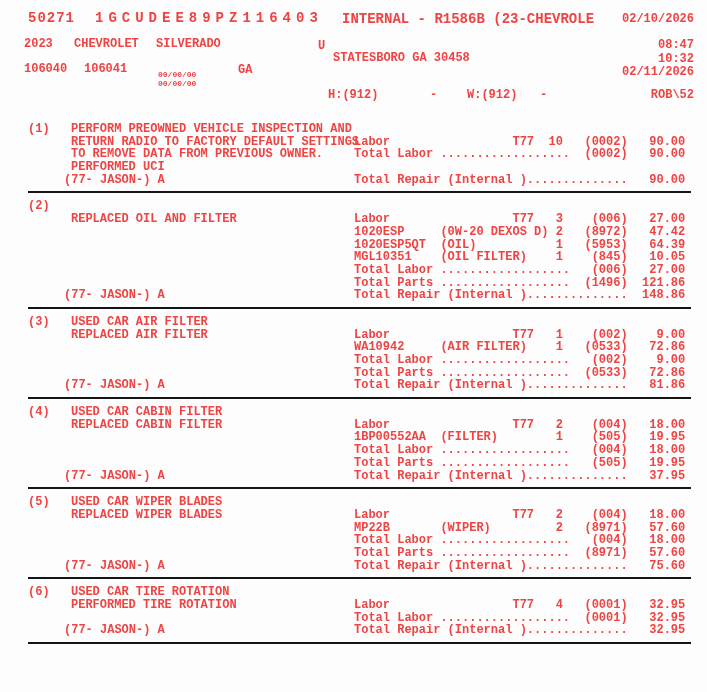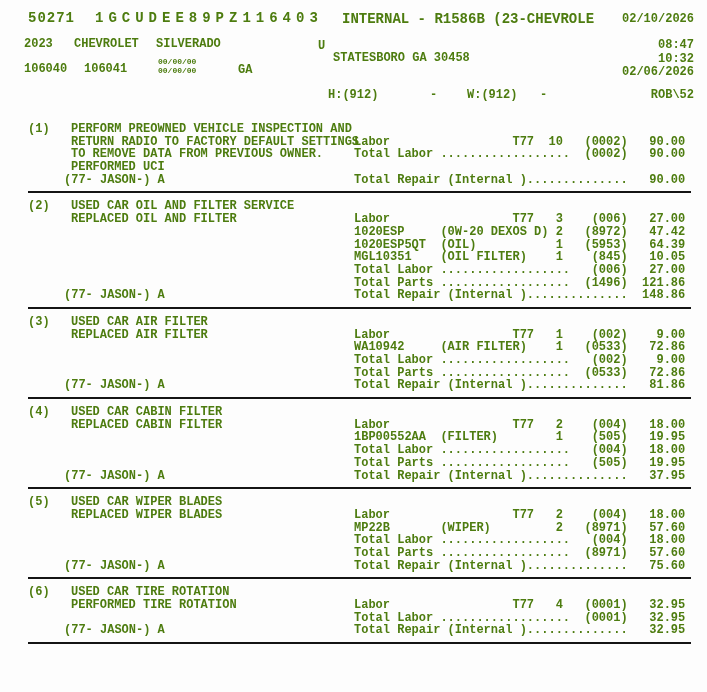--- a/index.html
+++ b/index.html
@@ -1,30 +1,30 @@
 <!DOCTYPE html>
 <html><head>
 <meta charset="utf-8">
 <style>
   html,body{margin:0;padding:0;background:#ffffff;}
   .page{
     position:relative;
     width:707px;height:692px;
     background:#fdfdfd;
     font-family:"Liberation Mono", monospace;
-    color:#4d7c0f;
+    color:#ef4444;
     overflow:hidden;
   }
   
   .hdr{position:relative;width:707px;height:116px;}
   .hdr span{position:absolute;white-space:pre;font-weight:700;font-size:12px;}
   .hdr .big{font-size:14px;letter-spacing:1px;}
   .hdr .vin{font-size:14px;letter-spacing:5px;}
   .hdr .ralign{right:13px;text-align:right;}
-  .hdr .tiny{font-size:8px;line-height:9px;letter-spacing:0;}
+  .hdr .tiny{font-size:8px;line-height:9px;letter-spacing:0;margin-top:13px;}
   
   .sections{position:relative;}
   .section{position:relative;padding:7px 0 5px 0;}
   .row{position:relative;height:12.7px;}
   .row span{position:absolute;top:0;white-space:pre;font-weight:700;font-size:12px;line-height:12.7px;}
   .opnum{left:28px;}
   .opdesc{left:57px;padding-left:14px;}
   .techline{left:64px;}
   .rblock{left:354px;}
   .divider{height:2px;background:#141414;margin-left:28px;width:663px;}
@@ -47,21 +47,21 @@
     <span class="ralign" style="top:38px">08:47</span>
 
     <span style="left:333px;top:51px">STATESBORO GA 30458</span>
     <span class="ralign" style="top:52px">10:32</span>
 
     <span style="left:24px;top:62px">106040</span>
     <span style="left:84px;top:62px">106041</span>
     <span class="tiny" style="left:158px;top:57px">00/00/00</span>
     <span class="tiny" style="left:158px;top:66px">00/00/00</span>
     <span style="left:238px;top:63px">GA</span>
-    <span class="ralign" style="top:65px">02/06/2026</span>
+    <span class="ralign" style="top:65px">02/11/2026</span>
 
     <span style="left:328px;top:88px">H:(912)</span>
     <span style="left:430px;top:88px">-</span>
     <span style="left:467px;top:88px">W:(912)</span>
     <span style="left:540px;top:88px">-</span>
     <span class="ralign" style="top:88px">ROB\52</span>
   </div>
 
   <div class="sections" id="sections">
       <div class="section">
@@ -82,21 +82,20 @@
         </div>
         <div class="row">
           <span class="techline">(77- JASON-) A</span>
           <span class="rblock">Total Repair (Internal )..............   90.00</span>
         </div>
       </div>
       <div class="divider"></div>
       <div class="section">
         <div class="row">
           <span class="opnum">(2)</span>
-          <span class="opdesc">USED CAR OIL AND FILTER SERVICE</span>
         </div>
         <div class="row">
           <span class="opdesc">REPLACED OIL AND FILTER</span>
           <span class="rblock">Labor                 T77   3    (006)   27.00</span>
         </div>
         <div class="row">
           <span class="rblock">1020ESP     (0W-20 DEXOS D) 2   (8972)   47.42</span>
         </div>
         <div class="row">
           <span class="rblock">1020ESP5QT  (OIL)           1   (5953)   64.39</span>

